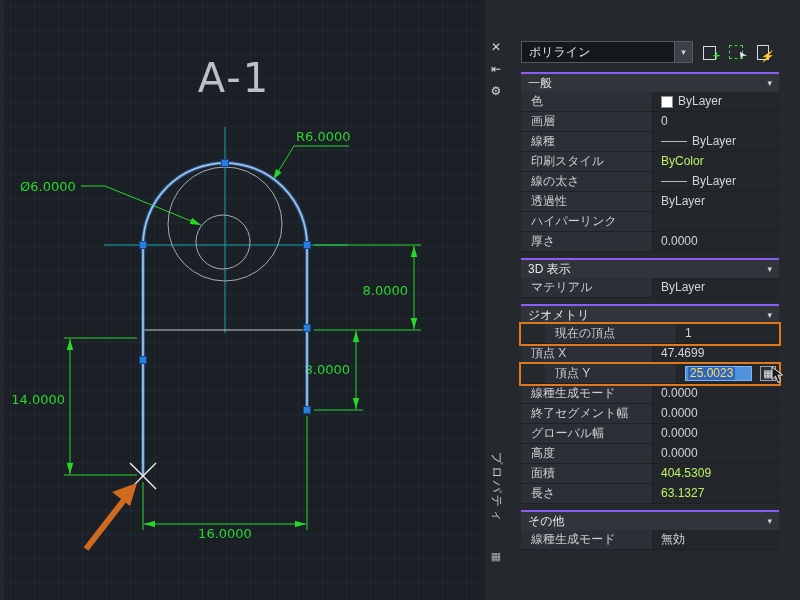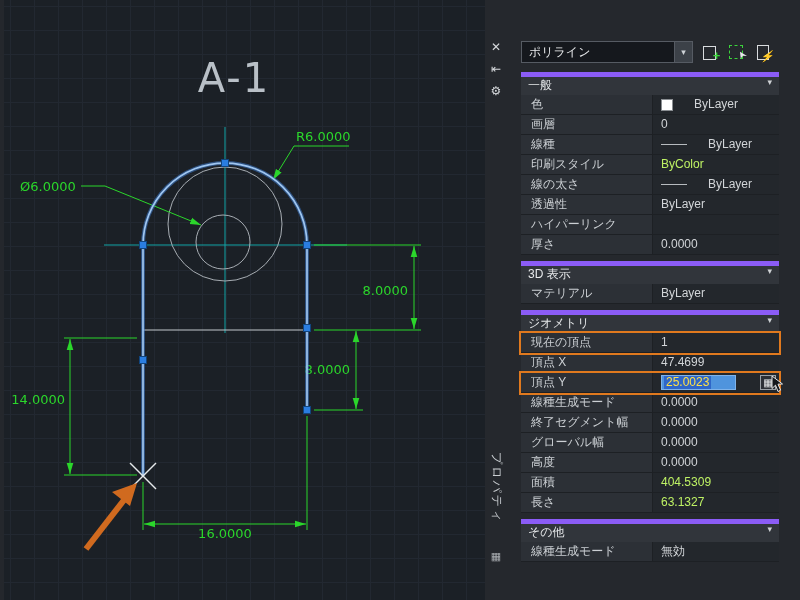--- a/index.html
+++ b/index.html
@@ -31,32 +31,32 @@
   .dd-btn{width:17px;height:100%;background:#3c4148;border-left:1px solid #565b63;display:flex;
     align-items:center;justify-content:center;color:#cfd3d7;font-size:9px;}
   .tool{position:relative;width:20px;height:20px;display:flex;align-items:center;justify-content:center;}
   .t-sq{position:absolute;left:3px;top:4px;width:11px;height:12px;border:1px solid #d8dbde;background:transparent;}
   .t-plus{position:absolute;right:0;bottom:0;color:#3bd33b;font-weight:bold;font-size:13px;line-height:12px;}
   .t-dash{position:absolute;left:2px;top:3px;width:12px;height:12px;border:1px dashed #3bd33b;}
   .t-cursor{position:absolute;right:1px;bottom:1px;color:#e8eaec;font-size:10px;transform:rotate(-125deg);}
   .t-doc{position:absolute;left:3px;top:3px;width:10px;height:13px;border:1px solid #d8dbde;}
   .t-bolt{position:absolute;right:0;bottom:0;color:#e8c52a;font-size:11px;line-height:11px;}
 
-  .sec{height:18px;background:#31353b;border-top:5px solid #8b5cf6;display:flex;align-items:flex-start;
+  .sec{height:18px;background:#31353b;border-top:2px solid #8b5cf6;display:flex;align-items:center;
     justify-content:space-between;padding:0 7px;color:#e6e8ea;font-size:12px;margin-top:6px;}
   .sec .chev{color:#cfd2d5;font-size:9px;}
   .prow{display:flex;height:19px;line-height:19px;font-size:12px;border-bottom:1px solid #1d2024;position:relative;}
   .plabel{flex:0 0 132px;background:#2c3036;color:#ccd0d4;padding-left:10px;border-right:1px solid #1d2024;
     white-space:nowrap;overflow:hidden;box-sizing:border-box;}
-  .pvalue{flex:1;background:#23272c;color:#d2d5d8;padding-left:8px;display:flex;align-items:center;gap:21px;
+  .pvalue{flex:1;background:#23272c;color:#d2d5d8;padding-left:8px;display:flex;align-items:center;gap:5px;
     white-space:nowrap;overflow:hidden;}
   .gray{color:#bef264;}
   .swatch{flex:0 0 10px;width:10px;height:10px;background:#ffffff;border:1px solid #8a8e92;}
   .linesample{flex:0 0 26px;width:26px;height:0;border-top:1px solid #b7bbbf;}
-  .hl{box-shadow:0 0 0 2px #e0791e;z-index:3;}
+  .hl{box-shadow:0 0 0 2px #e0791e;z-index:3;padding-left:24px;}
 
   .vy-field{flex:1;height:15px;margin:2px 3px 2px 0;background:#4f94dd;border:1px solid #7fb3ea;
     display:flex;align-items:center;padding:0 2px;box-sizing:border-box;}
   .vy-sel{background:#2e66c8;color:#fde047;font-size:12px;line-height:13px;padding:0 2px;}
   .calc-btn{flex:0 0 16px;width:16px;height:15px;margin-right:3px;background:#2c3036;border:1px solid #9aa0a6;
     color:#e8eaec;font-size:10px;line-height:13px;text-align:center;box-sizing:border-box;}
   .vy-cursor{position:absolute;right:-6px;top:2px;z-index:4;}
 </style>
 </head>
 <body>

